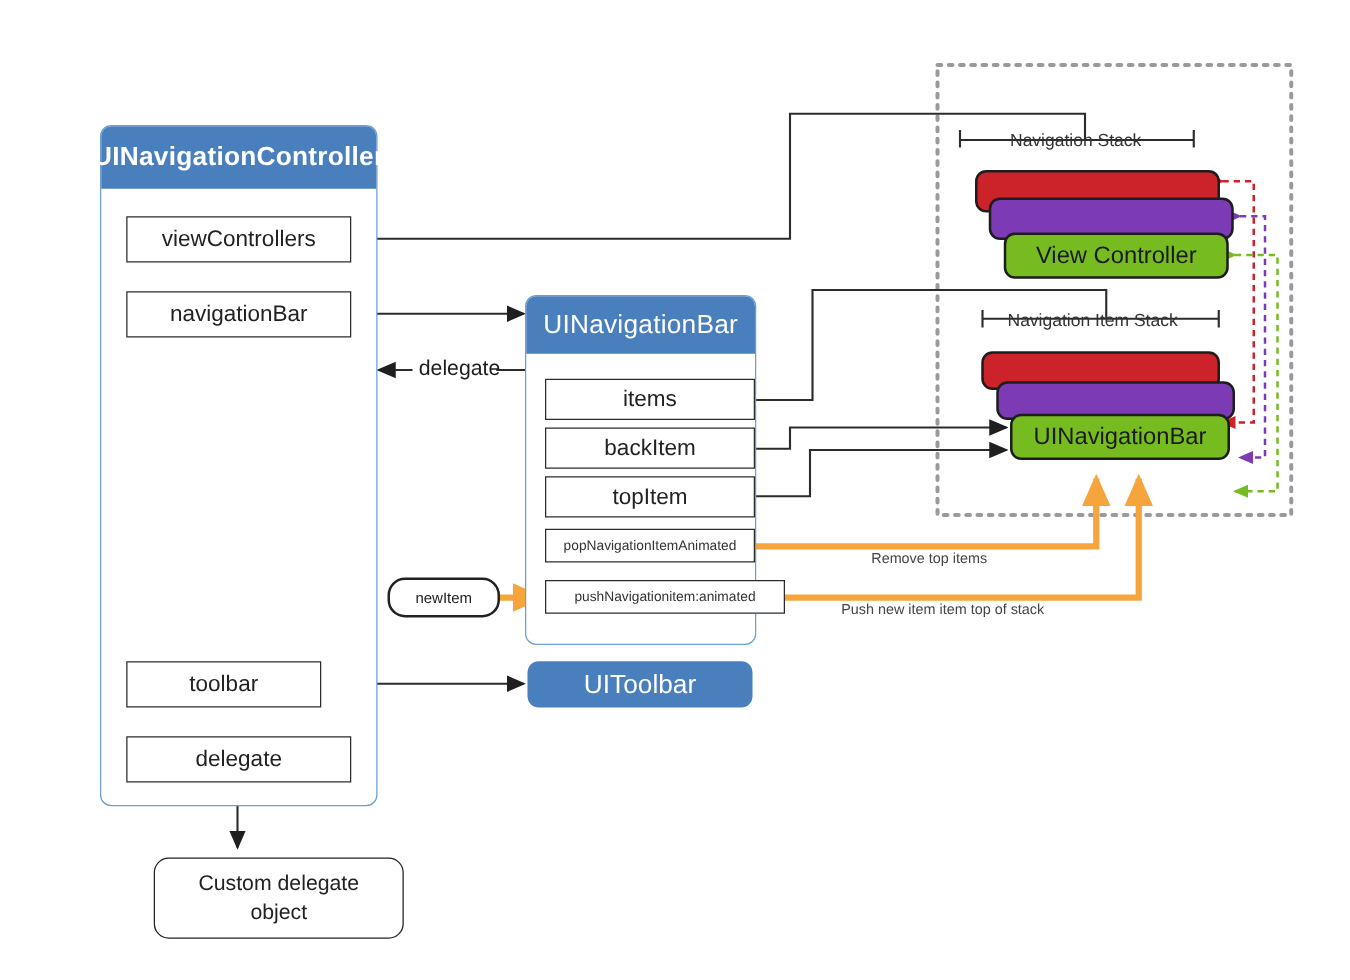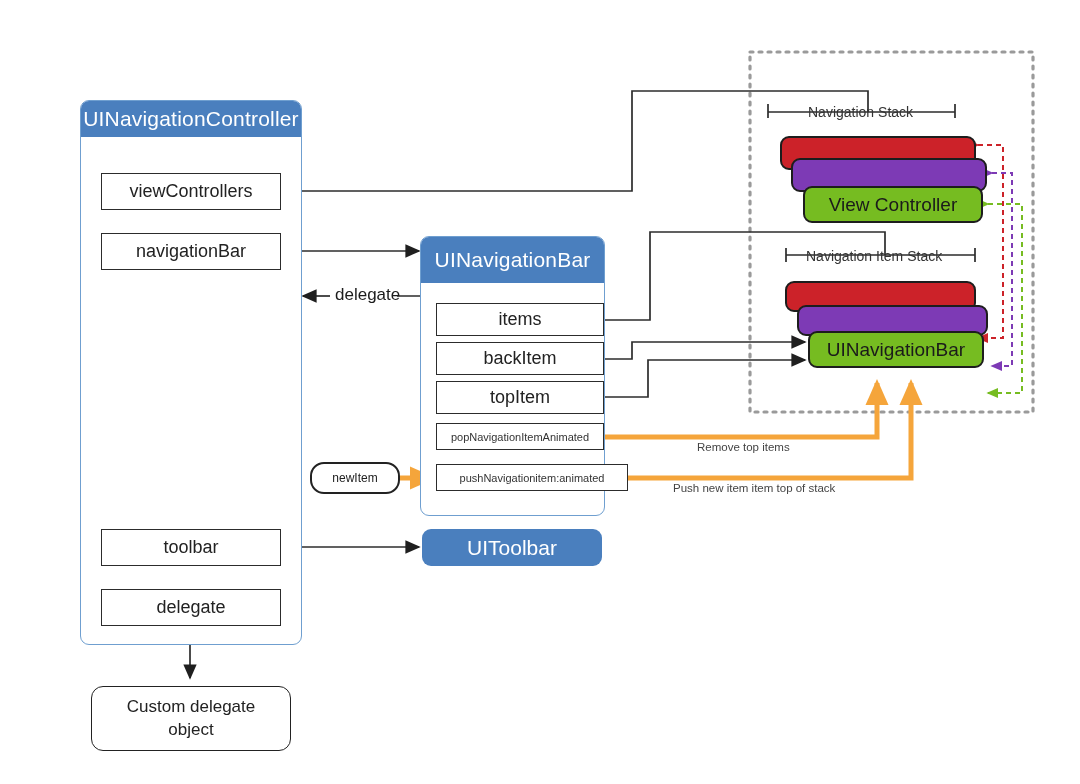--- a/index.html
+++ b/index.html
@@ -12,21 +12,21 @@
   .classbox{border:1.5px solid #6f9fd0;border-radius:9px;background:#fff;}
   .classhdr{position:absolute;box-sizing:border-box;background:#4a7fbe;color:#fff;
             display:flex;align-items:center;justify-content:center;
             border-radius:8px 8px 0 0;font-size:21px;letter-spacing:.2px;}
   .solidblue{background:#4a7fbe;color:#fff;border-radius:9px;font-size:21px;}
 
   
   .prop{border:1.6px solid #2c2c2c;background:#fff;color:#222;font-size:18px;}
   .method{border:1.4px solid #2c2c2c;background:#fff;color:#333;font-size:11px;}
   .pill{border:2px solid #222;background:#fff;border-radius:14px;font-size:12px;color:#222;}
-  .roundbox{border:1.8px solid #222;background:#fff;border-radius:12px;font-size:17px;color:#222;line-height:1.35;}
+  .roundbox{border:1.8px solid #222;background:#fff;border-radius:12px;font-size:17px;color:#222;line-height:1.35;margin-left:32px;}
 
   
   .card{border:2px solid #1d1d1d;border-radius:9px;}
   .card.red{background:#cc2229;}
   .card.purple{background:#7d3ab5;}
   .card.green{background:#76bc21;color:#1b1b1b;font-size:19px;}
 
   .caption{position:absolute;font-size:14px;color:#333;white-space:nowrap;}
   .annot{position:absolute;font-size:11.5px;color:#444;white-space:nowrap;}
   .edgelbl{position:absolute;font-size:17px;color:#1c1c1c;white-space:nowrap;}
@@ -86,25 +86,25 @@
     <path d="M281,547 L419,547" fill="none" stroke="#2c2c2c" stroke-width="1.7" marker-end="url(#ah)"></path>
 
     <path d="M190,627 L190,678" fill="none" stroke="#2c2c2c" stroke-width="1.7" marker-end="url(#ah)"></path>
 
     <path d="M978,145 L1003,145 L1003,338 L978,338" fill="none" stroke="#cc2229" stroke-width="2" stroke-dasharray="5 4" marker-start="url(#ah-red)" marker-end="url(#ah-red)"></path>
     <path d="M992,173 L1012,173 L1012,366 L992,366" fill="none" stroke="#7d3ab5" stroke-width="2" stroke-dasharray="5 4" marker-start="url(#ah-pur)" marker-end="url(#ah-pur)"></path>
     <path d="M988,204 L1022,204 L1022,393 L988,393" fill="none" stroke="#76bc21" stroke-width="2" stroke-dasharray="5 4" marker-start="url(#ah-grn)" marker-end="url(#ah-grn)"></path>
   </svg>
 
   <div class="node classbox" style="left:80px;top:100px;width:222px;height:545px;"></div>
-  <div class="classhdr" style="left:81px;top:101px;width:220px;height:36px;">UINavigationController</div>
+  <div class="classhdr" style="left:81px;top:101px;width:220px;height:50px;font-weight:bold;">UINavigationController</div>
 
   <div class="node prop" style="left:101px;top:173px;width:180px;height:37px;">viewControllers</div>
   <div class="node prop" style="left:101px;top:233px;width:180px;height:37px;">navigationBar</div>
-  <div class="node prop" style="left:101px;top:529px;width:180px;height:37px;">toolbar</div>
+  <div class="node prop" style="left:101px;top:529px;width:156px;height:37px;">toolbar</div>
   <div class="node prop" style="left:101px;top:589px;width:180px;height:37px;">delegate</div>
 
   <div class="edgelbl" style="left:335px;top:285px;">delegate</div>
 
   <div class="node classbox" style="left:420px;top:236px;width:185px;height:280px;"></div>
   <div class="classhdr" style="left:421px;top:237px;width:183px;height:46px;">UINavigationBar</div>
 
   <div class="node prop" style="left:436px;top:342px;width:168px;height:33px;">backItem</div>
   <div class="node prop" style="left:436px;top:303px;width:168px;height:33px;">items</div>
   <div class="node prop" style="left:436px;top:381px;width:168px;height:33px;">topItem</div>

